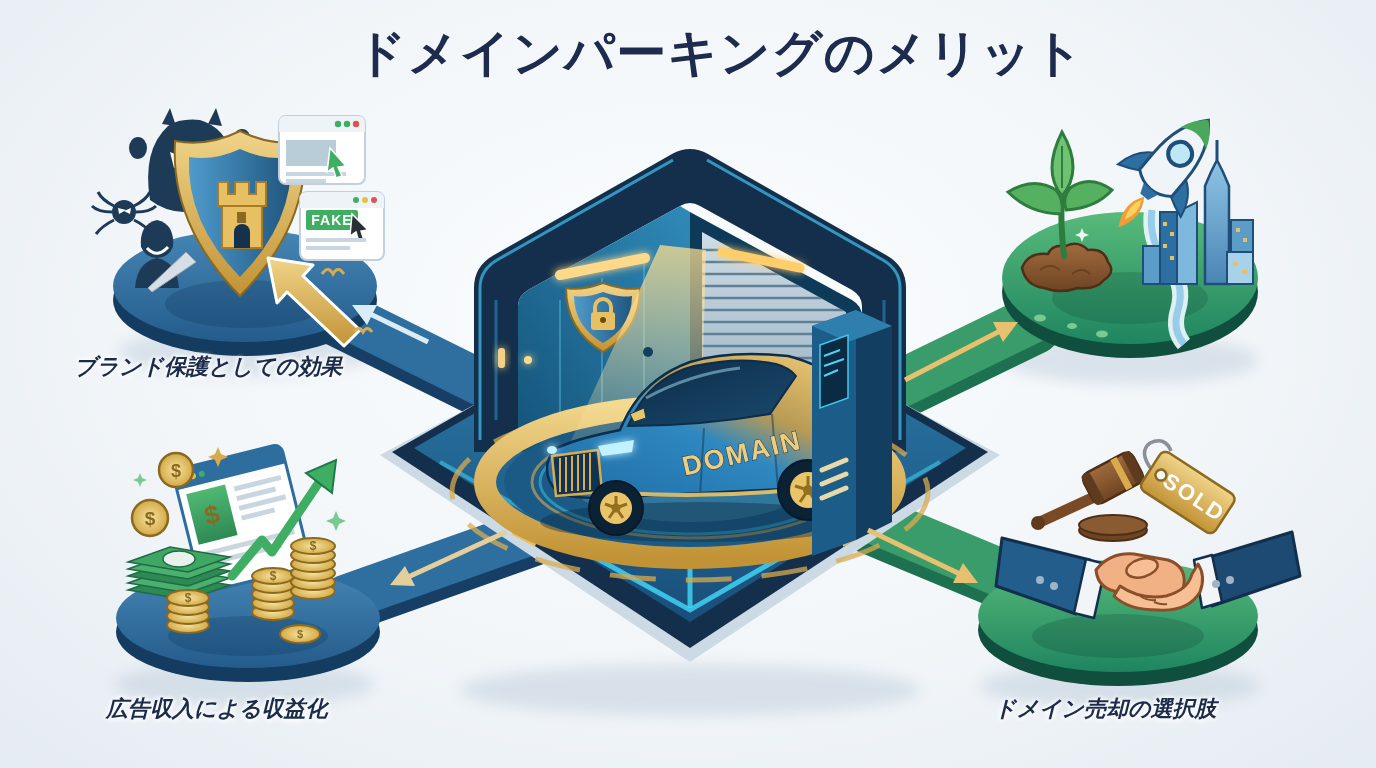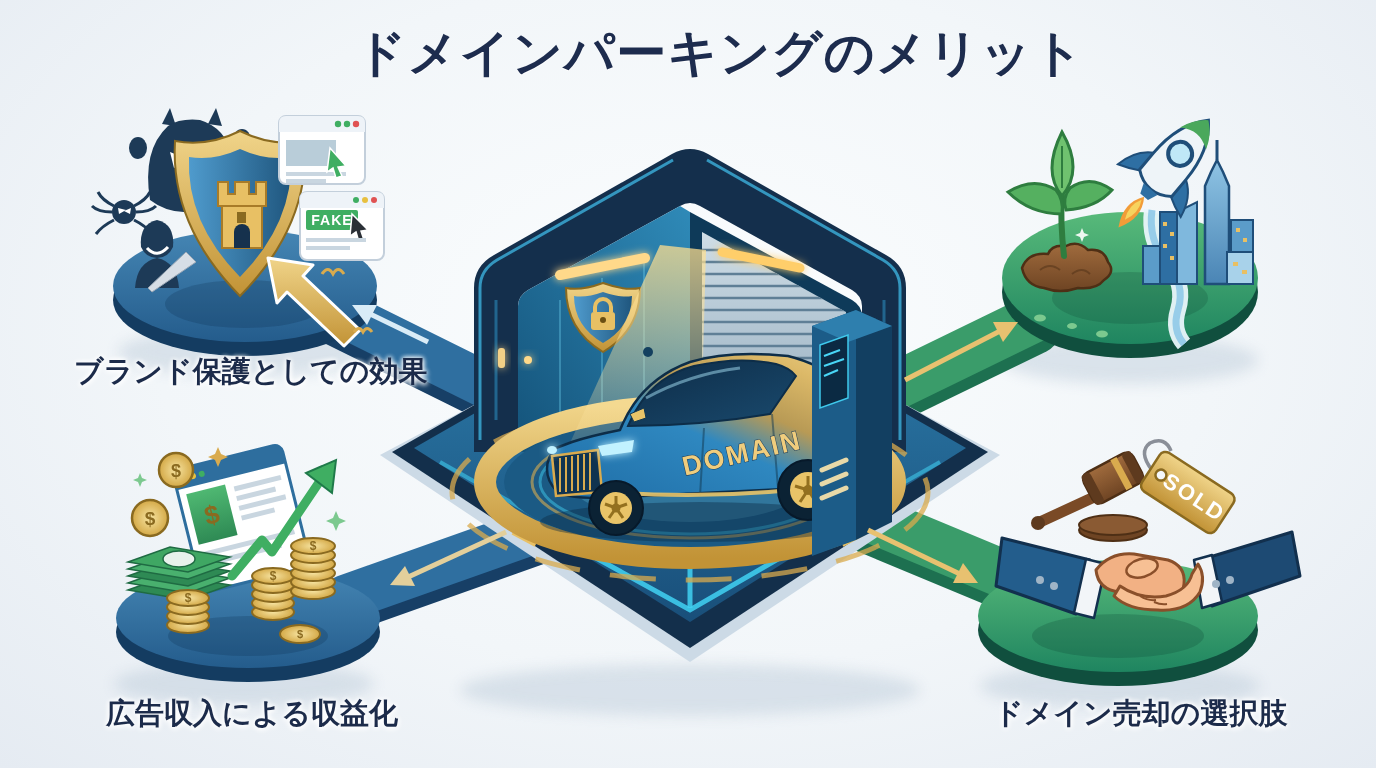--- a/index.html
+++ b/index.html
@@ -2,22 +2,22 @@
 <html><head>
 <meta charset="utf-8">
 <style>
   html,body{margin:0;padding:0;background:#e9eef4;font-family:"Liberation Sans","DejaVu Sans",sans-serif;}
   .stage{position:relative;width:1376px;height:768px;overflow:hidden;
     background:radial-gradient(ellipse at 50% 42%, #fbfdfe 0%, #f2f6f9 55%, #e5ebf2 100%);}
   .stage svg{position:absolute;left:0;top:0;}
   .title{position:absolute;top:20px;left:0;width:100%;text-align:center;
     font-size:50px;font-weight:800;color:#1d2c4e;letter-spacing:1px;white-space:nowrap;
     text-shadow:0 1px 0 #ffffff;margin-left:32px;}
-  .qlabel{position:absolute;font-size:29px;font-weight:800;color:#1c2b4a;white-space:nowrap;
-    text-shadow:0 0 5px #fff,0 0 5px #fff,0 2px 6px rgba(255,255,255,.85);}
+  .qlabel{position:absolute;font-size:22px;font-weight:800;color:#1c2b4a;white-space:nowrap;
+    text-shadow:0 0 5px #fff,0 0 5px #fff,0 2px 6px rgba(255,255,255,.85);font-style:italic;}
   #lbl-tl{left:74px;top:352px}
   #lbl-tr{left:1000px;top:352px}
   #lbl-bl{left:106px;top:694px}
   #lbl-br{left:994px;top:694px}
   text{font-family:"Liberation Sans","DejaVu Sans",sans-serif;}
   .fake-txt{fill:#ffffff;font-size:14px;font-weight:800;letter-spacing:1px;}
   .sold-txt{fill:#ffffff;font-size:22px;font-weight:800;letter-spacing:2px;}
   .domain-txt{fill:#f0cd7d;font-size:27px;font-weight:800;letter-spacing:2px;
     stroke:#1c3a55;stroke-width:1;paint-order:stroke;}
   .dollar{fill:#8a6a20;font-weight:800;}

